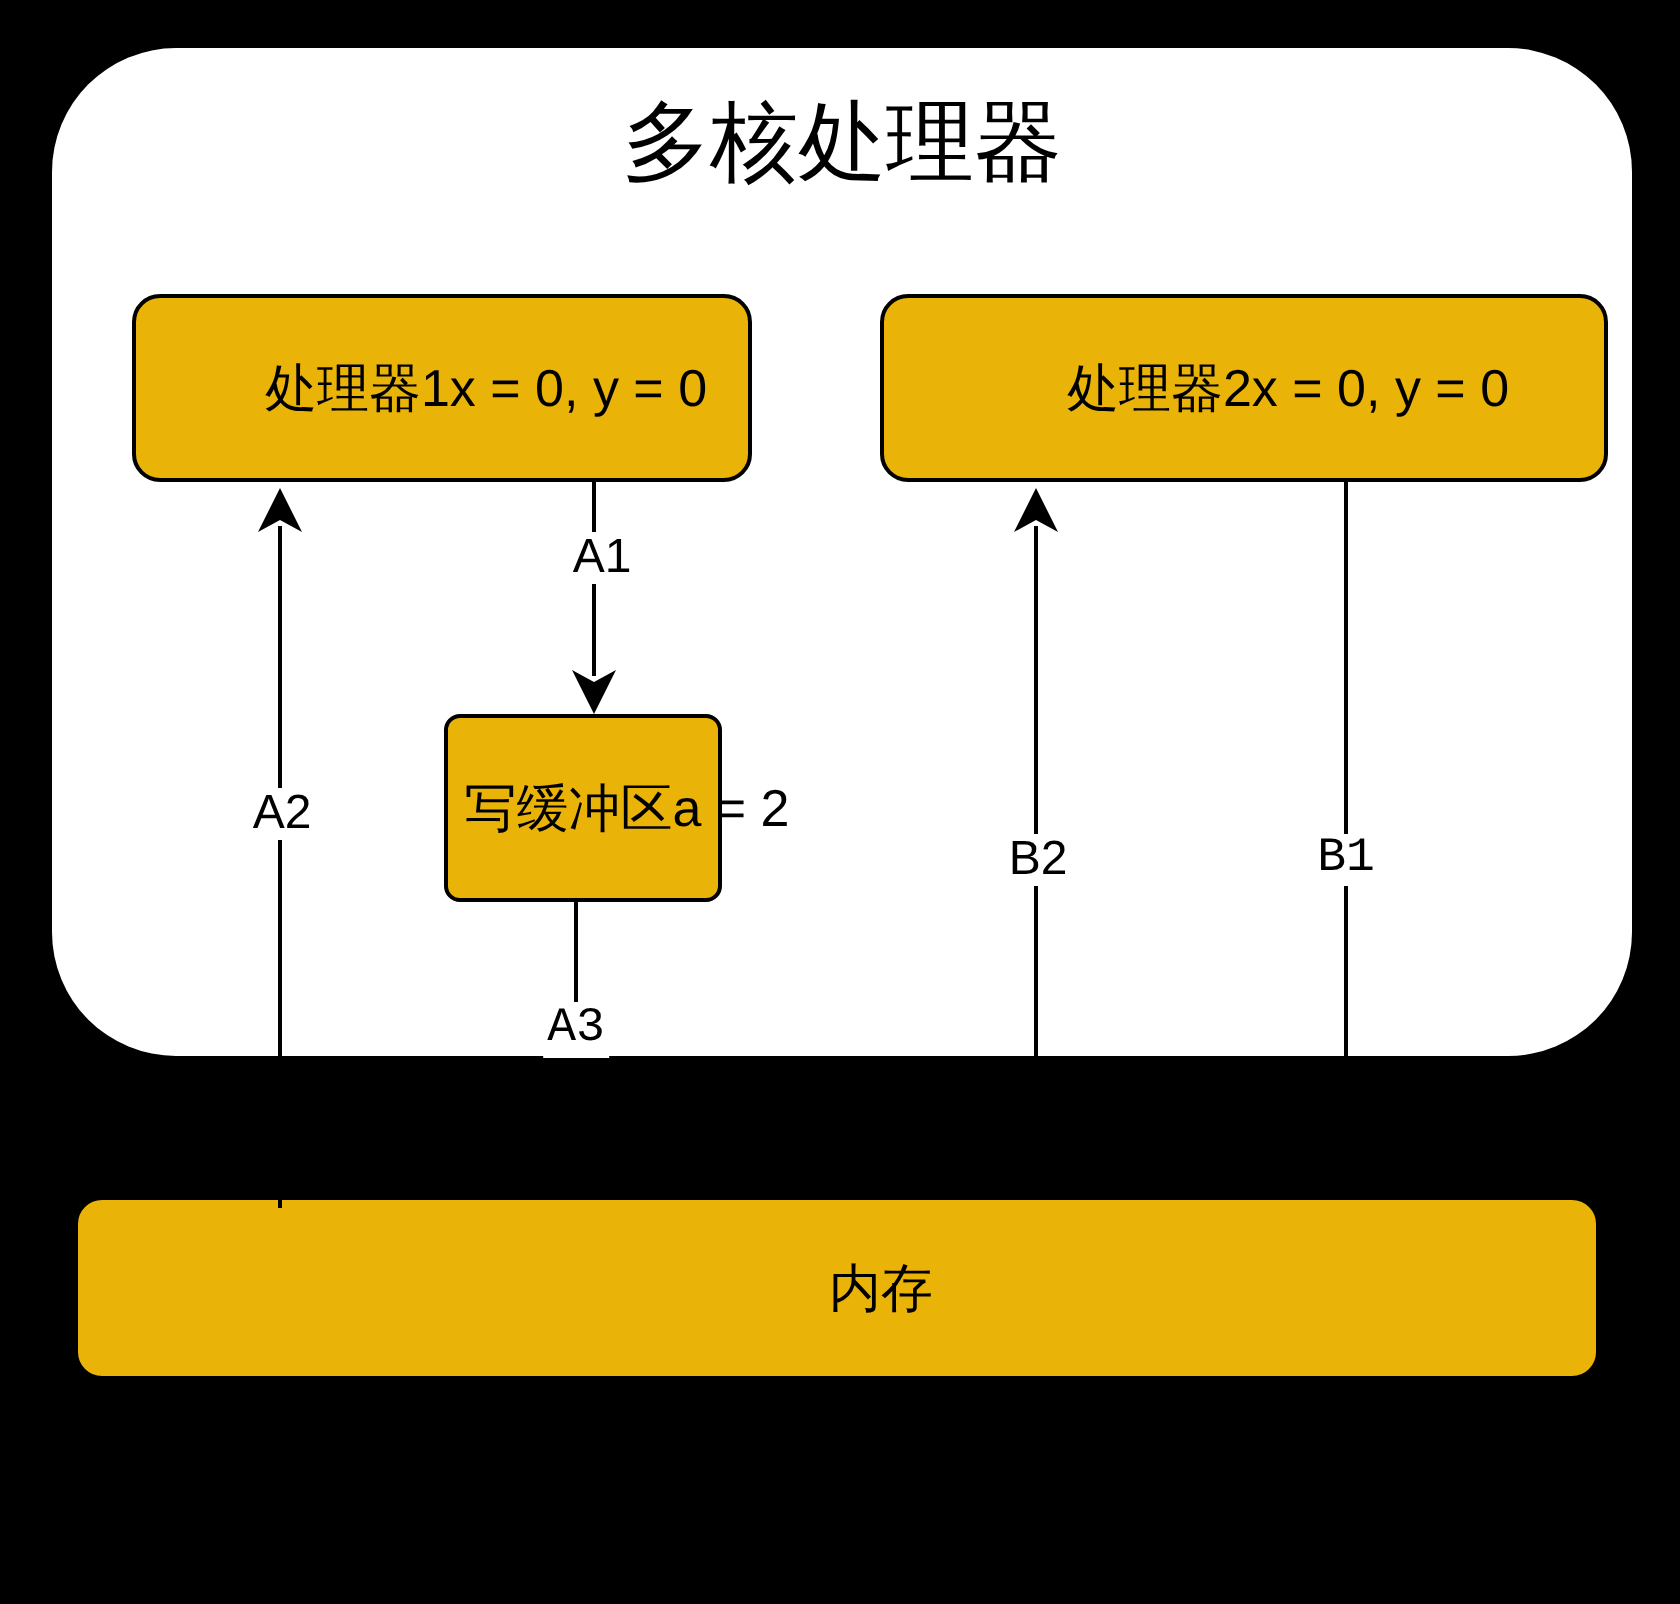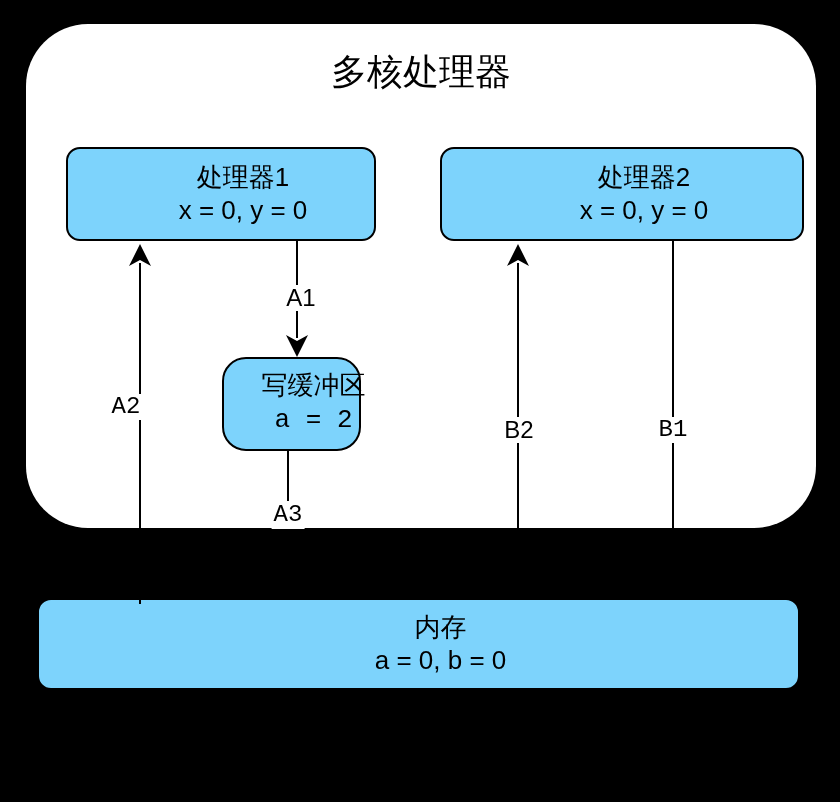--- a/index.html
+++ b/index.html
@@ -24,65 +24,65 @@
     height: 504px;
     background: #ffffff;
     border-radius: 62px;
   }
   .container-title {
     position: absolute;
     left: 0;
     top: 28px;
     width: 100%;
     text-align: center;
-    font-size: 36px;
+    font-size: 44px;
     line-height: 40px;
     color: #000000;
     white-space: nowrap;
   }
   .node {
     position: absolute;
-    background: #7dd3fc;
+    background: #eab308;
     border: 2px solid #000000;
     border-radius: 14px;
     display: flex;
-    flex-direction: column;
+    flex-direction: row;
     align-items: center;
     justify-content: center;
     text-align: center;
     font-size: 26px;
     line-height: 33px;
     box-sizing: border-box;
     white-space: nowrap;
     padding-left: 44px;
   }
   .node-processor1 { left: 66px;  top: 147px; width: 310px; height: 94px; }
   .node-processor2 { left: 440px; top: 147px; width: 364px; height: 94px; }
-  .node-write-buffer { left: 222px; top: 357px; width: 139px; height: 94px; border-radius: 24px; font-family: Liberation Mono, monospace; }
+  .node-write-buffer { left: 222px; top: 357px; width: 139px; height: 94px; border-radius: 8px; }
   .node-memory { left: 37px; top: 598px; width: 763px; height: 92px; }
   .edges-layer {
     position: absolute;
     left: 0;
     top: 0;
     width: 840px;
     height: 802px;
     pointer-events: none;
   }
   .edge-label {
     position: absolute;
     transform: translate(-50%, -50%);
     background: #ffffff;
     font-size: 24px;
     line-height: 26px;
     padding: 0 2px;
     text-align: center;
     white-space: nowrap;
   }
-  .edge-label-a1 { left: 301px; top: 298px; }
-  .edge-label-a2 { left: 126px; top: 407px; font-family: Liberation Mono, monospace; }
+  .edge-label-a1 { left: 301px; top: 279px; }
+  .edge-label-a2 { left: 141px; top: 407px; }
   .edge-label-a3 { left: 288px; top: 515px; height: 28px; line-height: 28px; font-family: Liberation Mono, monospace; }
   .edge-label-b2 { left: 519px; top: 430px; }
   .edge-label-b1 { left: 673px; top: 430px; font-family: Liberation Mono, monospace; }
 </style>
 </head>
 <body>
 
 <div class="stage">
 
   <div class="container-box">
@@ -99,21 +99,20 @@
     <div>x = 0, y = 0</div>
   </div>
 
   <div class="node node-write-buffer">
     <div>写缓冲区</div>
     <div>a = 2</div>
   </div>
 
   <div class="node node-memory">
     <div>内存</div>
-    <div>a = 0, b = 0</div>
   </div>
 
   <svg class="edges-layer" width="840" height="802" viewBox="0 0 840 802">
     <g stroke="#000000" stroke-width="2" fill="#000000">
       <line x1="297" y1="241" x2="297" y2="338"></line>
       <polygon stroke="none" points="297,357 286,335 297,341 308,335"></polygon>
     </g>
     <g stroke="#000000" stroke-width="2" fill="#000000">
       <line x1="140" y1="263" x2="140" y2="604"></line>
       <polygon stroke="none" points="140,244 151,266 140,260 129,266"></polygon>

